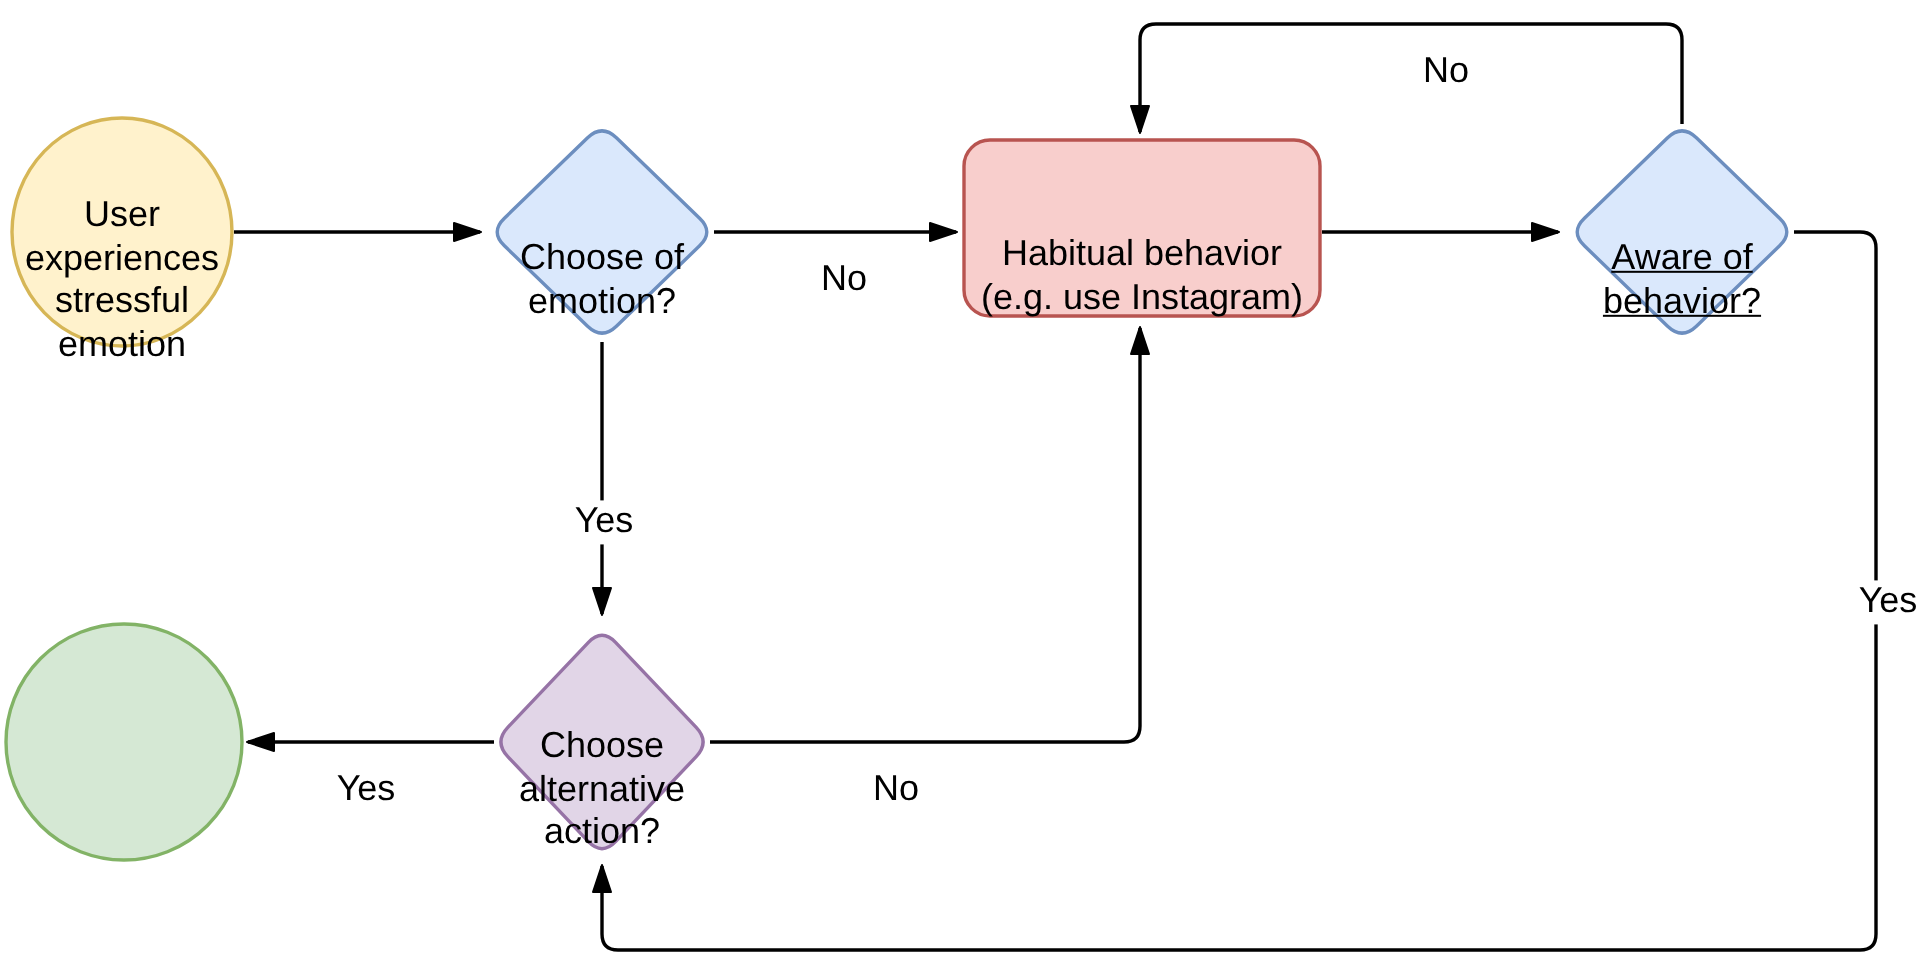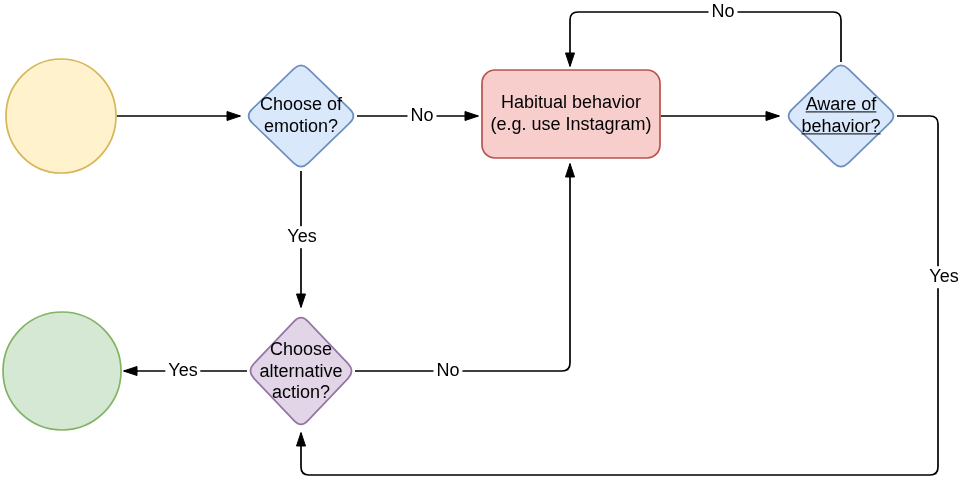--- a/index.html
+++ b/index.html
@@ -14,20 +14,21 @@
   .edge{fill:none;stroke:#000000;stroke-width:1.7px;}
   .shape{stroke-width:1.7px;}
   .label{
     position:absolute;
     transform:translate(-50%,-50%);
     text-align:center;
     font-size:18px;
     line-height:1.2;
     color:#000;
     pointer-events:none;
+    margin-top:24px;
   }
   .edge-label{
     background:#ffffff;
     padding:0 3px;
     white-space:nowrap;
   }
 </style>
 </head>
 <body>
 
@@ -54,20 +55,21 @@
     <g>
       <ellipse class="shape" cx="61" cy="116" rx="55" ry="57" fill="#FFF2CC" stroke="#D6B656"></ellipse>
       <path class="shape" d="M293.8,68.9 Q301,62 308.2,68.9 L349.8,109.1 Q357,116 349.8,122.9 L308.2,163.1 Q301,170 293.8,163.1 L252.2,122.9 Q245,116 252.2,109.1 Z" fill="#DAE8FC" stroke="#6C8EBF"></path>
       <rect class="shape" x="482" y="70" width="178" height="88" rx="13" ry="13" fill="#F8CECC" stroke="#B85450"></rect>
       <path class="shape" d="M833.8,68.9 Q841,62 848.2,68.9 L889.8,109.1 Q897,116 889.8,122.9 L848.2,163.1 Q841,170 833.8,163.1 L792.2,122.9 Q785,116 792.2,109.1 Z" fill="#DAE8FC" stroke="#6C8EBF"></path>
       <path class="shape" d="M294.1,321.3 Q301,314 307.9,321.3 L348.1,363.7 Q355,371 348.1,378.3 L307.9,420.7 Q301,428 294.1,420.7 L253.9,378.3 Q247,371 253.9,363.7 Z" fill="#E1D5E7" stroke="#9673A6"></path>
       <ellipse class="shape" cx="62" cy="371" rx="59" ry="59" fill="#D5E8D4" stroke="#82B366"></ellipse>
     </g>
   </svg>
 
+  <div class="label" style="left:61px;top:116px;width:100px;">User experiences stressful emotion</div>
   <div class="label" style="left:301px;top:116px;width:95px;">Choose of emotion?</div>
   <div class="label" style="left:571px;top:114px;width:168px;">Habitual behavior (e.g. use Instagram)</div>
   <div class="label" style="left:841px;top:116px;width:95px;text-decoration:underline;">Aware of behavior?</div>
   <div class="label" style="left:301px;top:371px;width:95px;">Choose alternative action?</div>
 
   <div class="label edge-label" style="left:422px;top:116px;">No</div>
   <div class="label edge-label" style="left:302px;top:237px;">Yes</div>
   <div class="label edge-label" style="left:723px;top:12px;">No</div>
   <div class="label edge-label" style="left:944px;top:277px;">Yes</div>
   <div class="label edge-label" style="left:183px;top:371px;">Yes</div>

